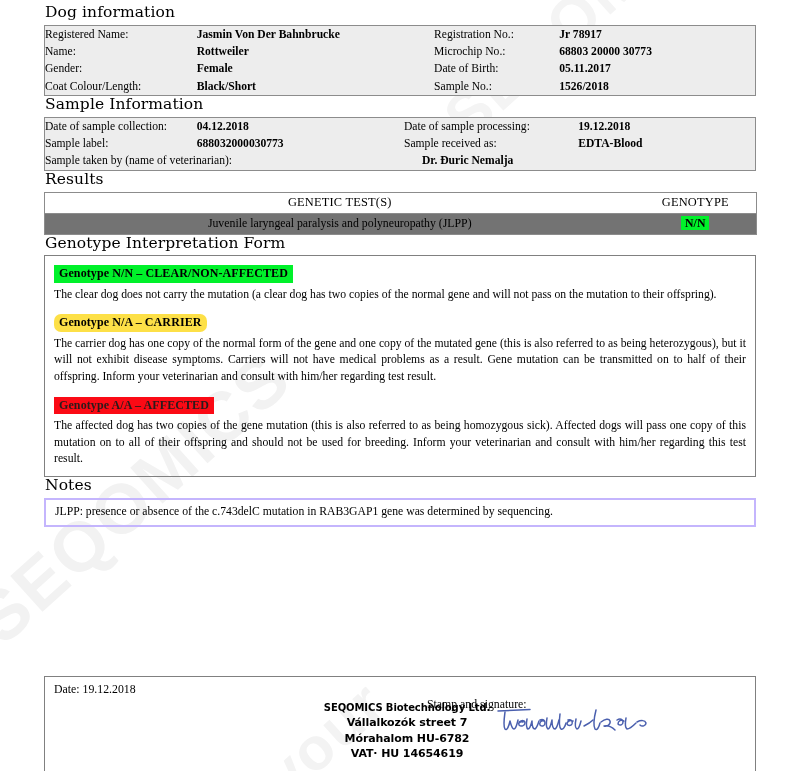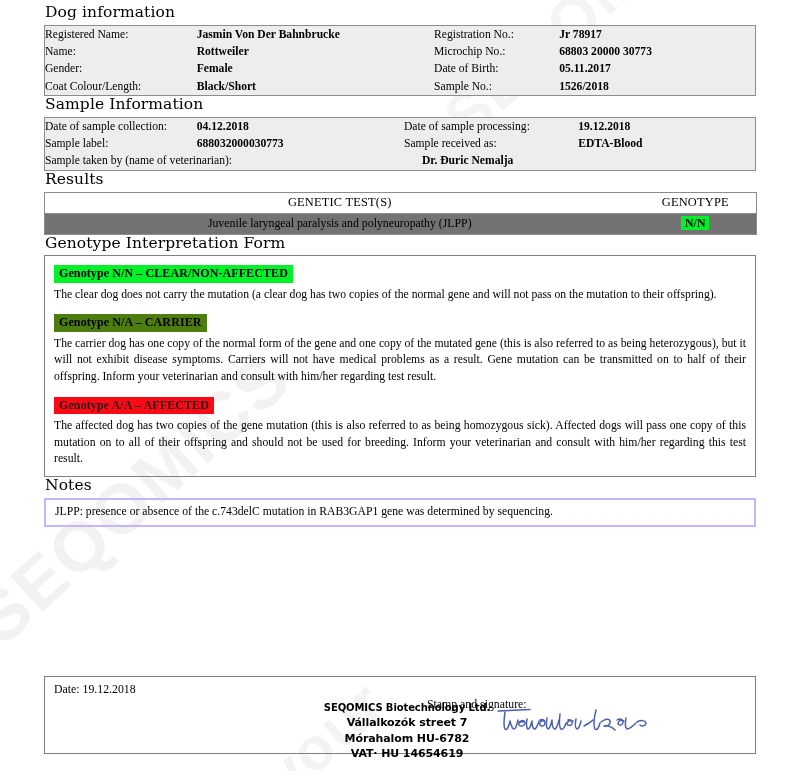--- a/index.html
+++ b/index.html
@@ -132,21 +132,21 @@
   }
   .geno-tag {
     display: inline-block;
     font-weight: 700;
     font-size: 12px;
     padding: 1px 5px 2px 5px;
     line-height: 1.2;
     letter-spacing: 0.1px;
   }
   .tag-clear    { background: #00f12a; color: #000000; }
-  .tag-carrier  { background: #4d7c0f; color: #000000; }
+  .tag-carrier  { background: #fde047; color: #000000; border-radius: 7px; }
   .tag-affected { background: #fb0a15; color: #2b1b1b; }
   .interp p {
     margin: 4px 0 0 0;
     font-size: 11.7px;
     line-height: 1.42;
     text-align: justify;
   }
   .interp .block + .block { margin-top: 9px; }
 
   
@@ -157,21 +157,21 @@
     font-size: 11.7px;
     line-height: 1.4;
   }
 
   
   .footer-box {
     position: absolute;
     left: 44px;
     top: 676px;
     width: 712px;
-    height: 78px;
+    height: 96px;
     border: 1px solid #808080;
     box-sizing: border-box;
     z-index: 2;
     background: transparent;
   }
   .footer-date {
     position: absolute;
     left: 9px; top: 5px;
     font-size: 11.8px;
   }

